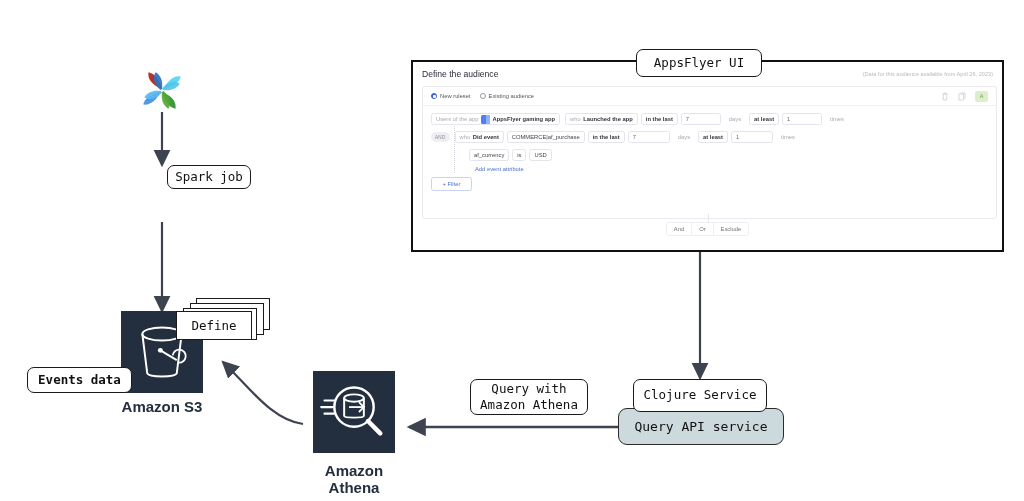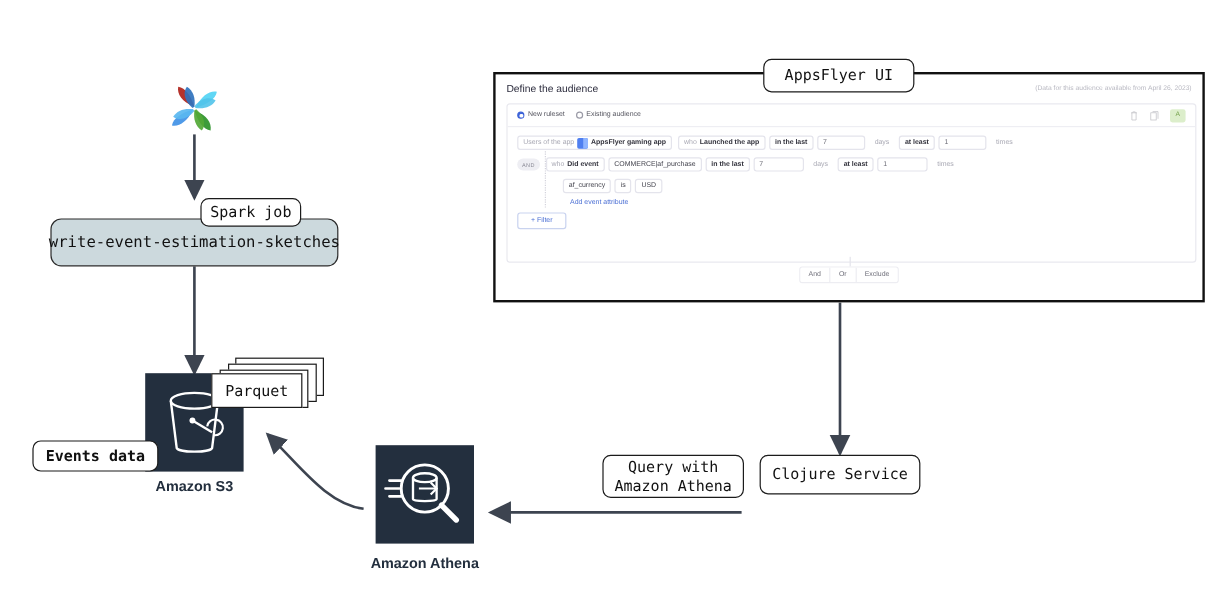--- a/index.html
+++ b/index.html
@@ -25,21 +25,21 @@
     box-sizing:border-box;white-space:pre;z-index:30;
   }
 
   
   #wires{position:absolute;left:0;top:0;width:1024px;height:501px;z-index:10;}
 
   
   .aws-tile{position:absolute;background:#232f3e;z-index:20;}
   .aws-caption{
     position:absolute;font-family:"Liberation Sans",sans-serif;
-    font-size:12px;font-weight:bold;color:#232f3e;text-align:center;z-index:20;
+    font-size:15px;font-weight:bold;color:#232f3e;text-align:center;z-index:20;
   }
 
   
   #airflow-logo{position:absolute;left:136px;top:64px;width:52px;height:52px;z-index:25;}
 
   
   #parquet-stack{position:absolute;left:176px;top:298px;width:96px;height:48px;z-index:35;}
   .pq-sheet{position:absolute;background:#fff;border:1.5px solid #1b1b1b;}
   #parquet-label{
     position:absolute;left:176px;top:311px;width:76px;height:29px;z-index:38;
@@ -145,23 +145,20 @@
     <path d="M50,48 C44,30 36,18 24,16 C22,28 30,40 48,47 Z" fill="#b5332c"></path>
     <path d="M52,50 C70,44 84,36 86,24 C74,22 62,30 53,48 Z" fill="#61d7f5"></path>
     <path d="M48,52 C30,58 16,66 14,78 C26,80 38,72 47,54 Z" fill="#4f9ae8"></path>
     <path d="M50,54 C56,72 64,84 76,86 C78,74 70,62 52,55 Z" fill="#3d9b3a"></path>
     <path d="M50,48 C52,34 48,22 38,16 C31,25 34,39 47,50 Z" fill="#2f72bd" opacity=".92"></path>
     <path d="M52,50 C66,52 78,48 84,38 C75,31 61,34 50,47 Z" fill="#51c3ea" opacity=".9"></path>
     <path d="M48,52 C34,50 22,54 16,64 C25,71 39,68 50,55 Z" fill="#59b7f0" opacity=".92"></path>
     <path d="M50,54 C48,68 52,80 62,86 C69,77 66,63 53,52 Z" fill="#52a836" opacity=".92"></path>
   </svg>
 
-  <div class="shaded-box" style="left:42px;top:182px;width:240px;height:40px;">
-    <span>write-event-estimation-sketches</span>
-  </div>
   <div class="label-box" style="left:120px;top:165px;width:84px;height:24px;margin-left:47px;">
     <span>Spark job</span>
   </div>
 
   <div class="aws-tile" style="left:121px;top:311px;width:82px;height:82px;">
     <svg viewBox="0 0 100 100" width="82" height="82">
       <ellipse cx="50" cy="28" rx="24" ry="8" fill="none" stroke="#fff" stroke-width="2.4"></ellipse>
       <path d="M26,28 L32,76 C34,81 66,81 68,76 L74,28" fill="none" stroke="#fff" stroke-width="2.4"></path>
       <path d="M48,48 L68,60" stroke="#fff" stroke-width="2.4" fill="none"></path>
       <circle cx="48" cy="48" r="3" fill="#fff"></circle>
@@ -171,21 +168,21 @@
   <div class="aws-caption" style="left:121px;top:398px;width:82px;">
     <span>Amazon S3</span>
   </div>
 
   <div id="parquet-stack">
     <div class="pq-sheet" style="left:20px;top:0;width:72px;height:30px;"></div>
     <div class="pq-sheet" style="left:14px;top:5px;width:72px;height:30px;"></div>
     <div class="pq-sheet" style="left:7px;top:10px;width:72px;height:30px;"></div>
   </div>
   <div id="parquet-label">
-    <span>Parquet</span>
+    <span>Define</span>
   </div>
 
   <div class="label-box" style="left:27px;top:367px;width:105px;height:26px;font-weight:bold;">
     <span>Events data</span>
   </div>
 
   <div class="aws-tile" style="left:313px;top:371px;width:82px;height:82px;">
     <svg viewBox="0 0 100 100" width="82" height="82">
       <circle cx="50" cy="44" r="24" fill="none" stroke="#fff" stroke-width="3"></circle>
       <path d="M67,61 L82,76" stroke="#fff" stroke-width="5.5" stroke-linecap="round"></path>
@@ -193,25 +190,28 @@
       <path d="M38,33 L38,55 C38,57.5 62,57.5 62,55 L62,33" fill="none" stroke="#fff" stroke-width="2.4"></path>
       <path d="M44,44 L62,44" stroke="#fff" stroke-width="2.2"></path>
       <path d="M56,38 L62,44 L56,50" fill="none" stroke="#fff" stroke-width="2.2"></path>
       <path d="M14,36 L26,36 M10,44 L24,44 M14,52 L26,52" stroke="#fff" stroke-width="2.6" stroke-linecap="round"></path>
     </svg>
   </div>
   <div class="aws-caption" style="left:303px;top:462px;width:102px;">
     <span>Amazon Athena</span>
   </div>
 
-  <div class="label-box" style="left:470px;top:379px;width:118px;height:36px;line-height:1.3;margin-left:32px;">
+  <div class="label-box" style="left:470px;top:379px;width:118px;height:36px;line-height:1.3;">
     <span>Query with
 Amazon Athena</span>
   </div>
 
+  <div class="shaded-box" style="left:618px;top:408px;width:166px;height:37px;">
+    <span>Query API service</span>
+  </div>
   <div class="label-box" style="left:633px;top:379px;width:134px;height:33px;">
     <span>Clojure Service</span>
   </div>
 
   <div id="aud-panel">
 
     <div id="aud-head">
       <div id="aud-title">Define the audience</div>
       <div id="aud-note">(Data for this audience available from April 26, 2023)</div>
     </div>

